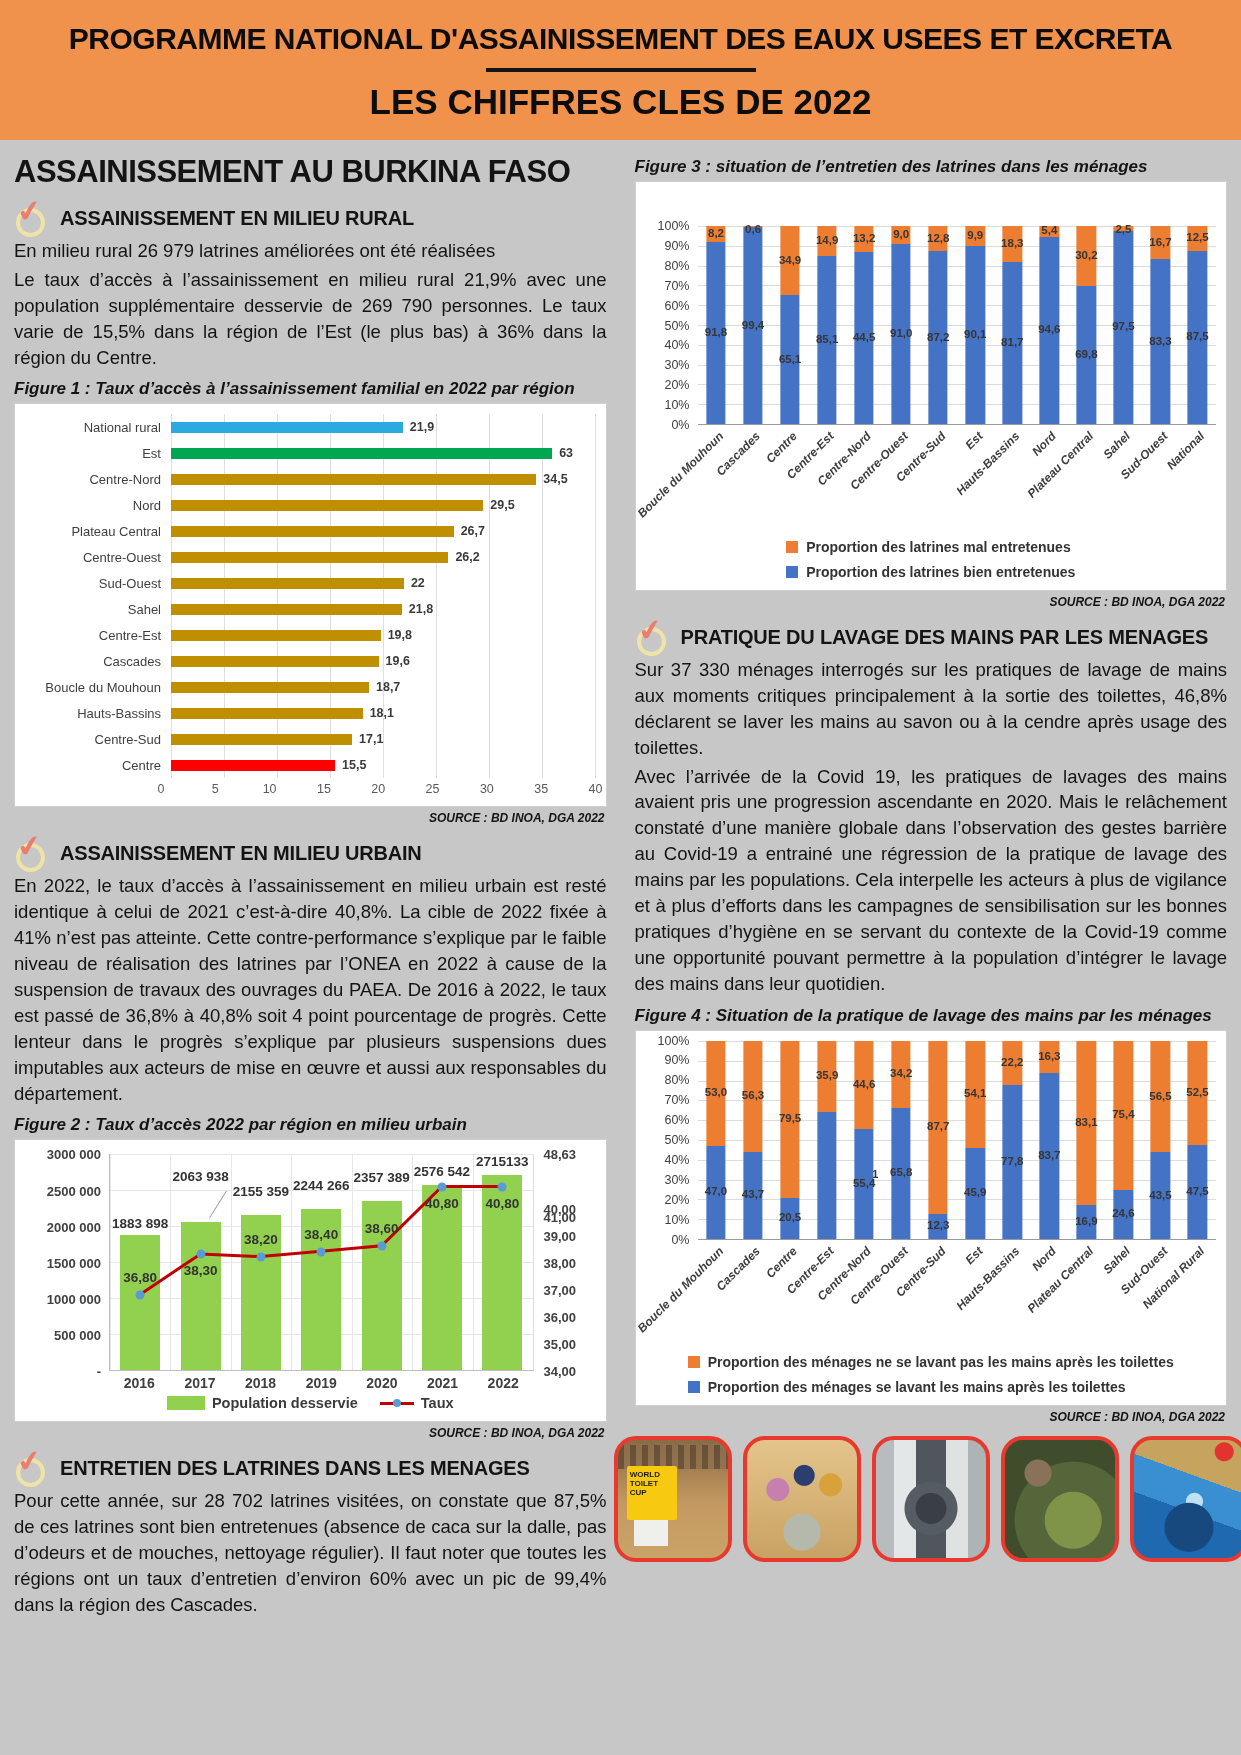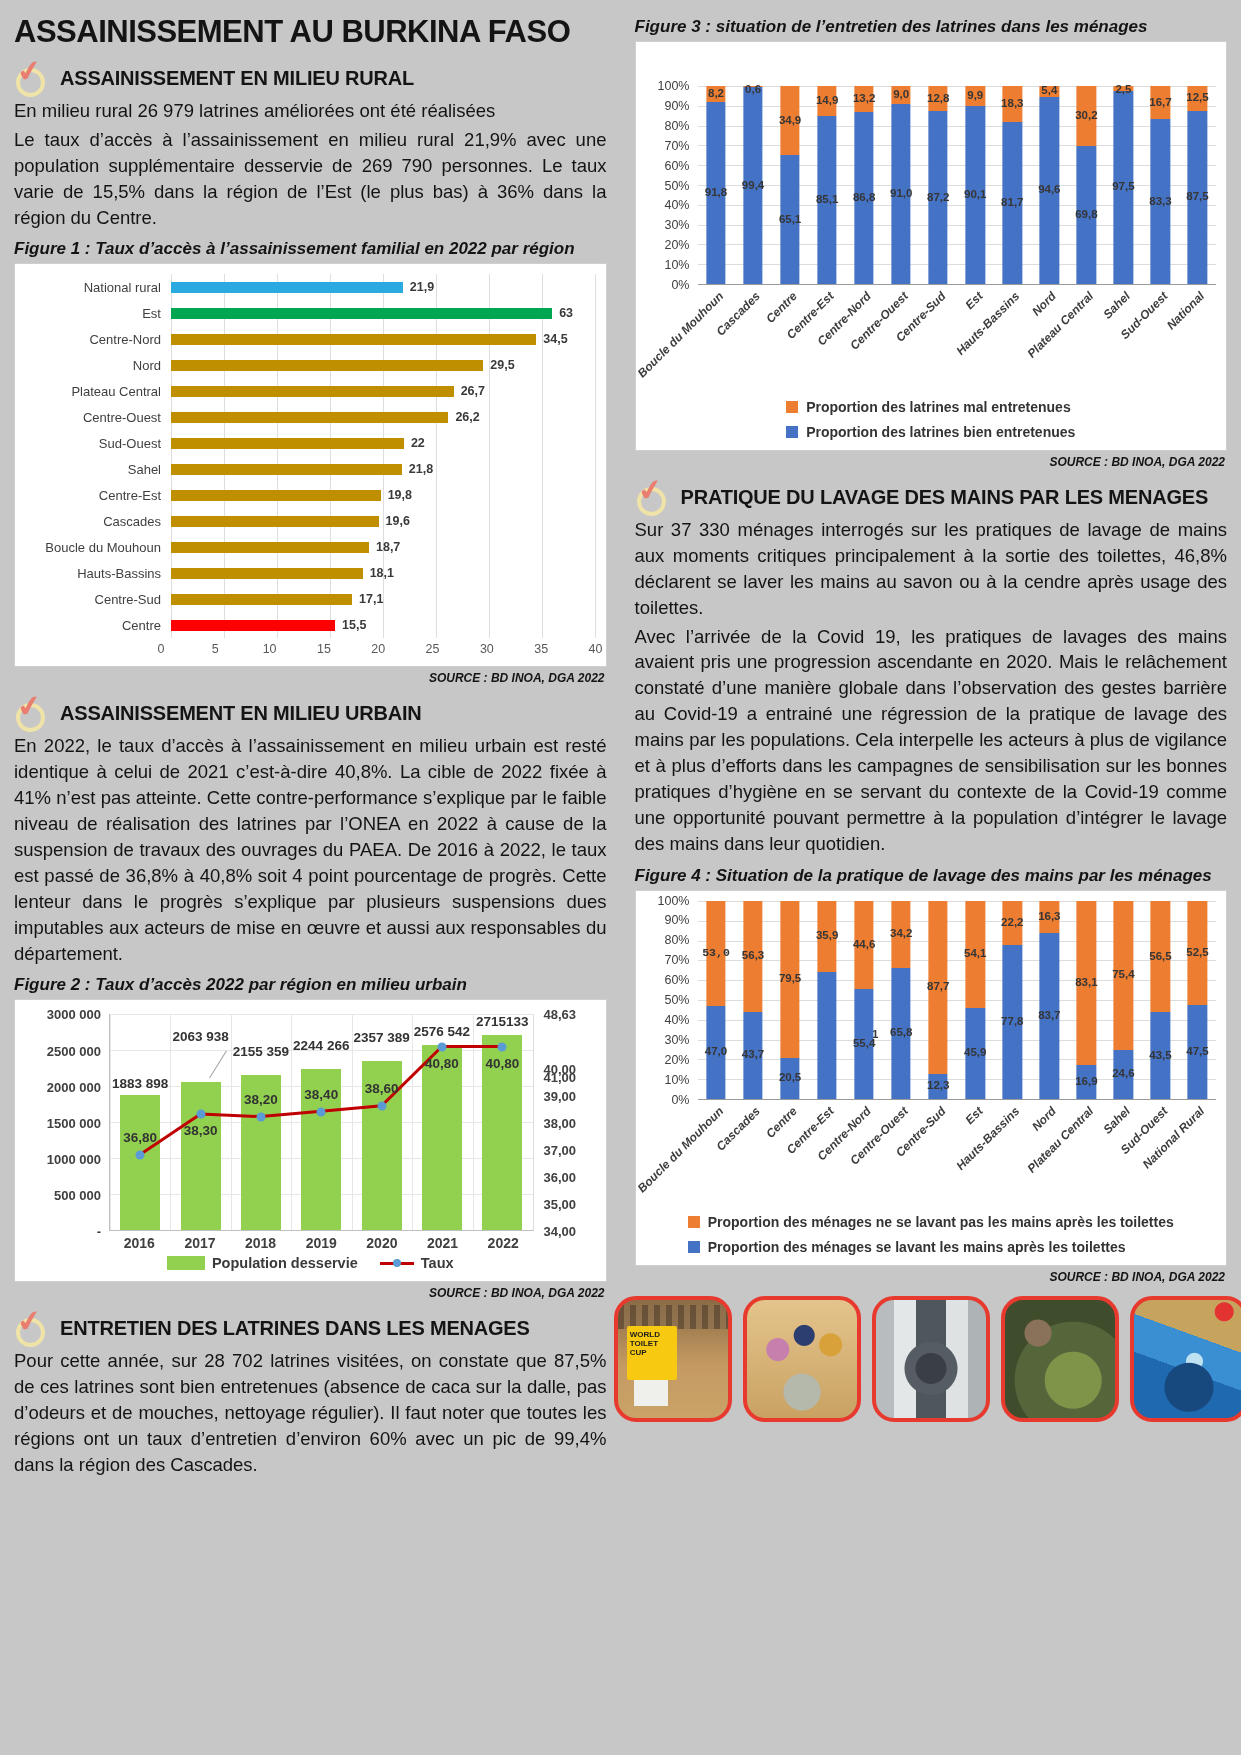--- a/index.html
+++ b/index.html
@@ -104,20 +104,25 @@
     radial-gradient(circle at 82% 10%,#e23330 0 9px,transparent 10px),
     radial-gradient(circle at 50% 74%,#17497f 0 24px,transparent 25px),
     radial-gradient(circle at 55% 52%,#bfe2f2 0 8px,transparent 9px),
     linear-gradient(200deg,#c7a45e 0 34%,#3a8fd2 34% 58%,#1e69b0 58% 100%);}
 </style>
 </head>
 <body>
 
 <div class="page">
 
+  <header class="header">
+    <div class="h-title1">PROGRAMME NATIONAL D'ASSAINISSEMENT DES EAUX USEES ET EXCRETA</div>
+    <div class="h-divider"></div>
+    <div class="h-title2">LES CHIFFRES CLES DE 2022</div>
+  </header>
 
   <div class="columns">
 
     <div class="col">
       <div class="main-title">ASSAINISSEMENT AU BURKINA FASO</div>
 
       <div class="section-head">
         <span class="check">
             <span class="ring"></span>
             <span class="mark">✔</span>
@@ -390,21 +395,21 @@
                   <div class="st-seg" style="bottom: 0px; height: 85.1%; background: rgb(68, 114, 196);"></div>
                   <div class="st-seg" style="bottom: 85.1%; height: 14.9%; background: rgb(237, 125, 49);"></div>
                 </div>
                 <span class="st-lab" style="left: 25%; top: calc(7.45% - 7px);">14,9</span>
                 <span class="st-lab" style="left: 25%; top: calc(57.45% - 7px);">85,1</span>
                 <div class="st-col" style="left: 32.1429%; width: 3.71429%;">
                   <div class="st-seg" style="bottom: 0px; height: 86.8%; background: rgb(68, 114, 196);"></div>
                   <div class="st-seg" style="bottom: 86.8%; height: 13.2%; background: rgb(237, 125, 49);"></div>
                 </div>
                 <span class="st-lab" style="left: 32.1429%; top: calc(6.6% - 7px); text-align: center;">13,2</span>
-                <span class="st-lab" style="left: 32.1429%; top: calc(56.6% - 7px);">86,8</span>
+                <span class="st-lab" style="left: 32.1429%; top: calc(56.6% - 7px);">44,5</span>
                 <div class="st-col" style="left: 39.2857%; width: 3.71429%;">
                   <div class="st-seg" style="bottom: 0px; height: 91%; background: rgb(68, 114, 196);"></div>
                   <div class="st-seg" style="bottom: 91%; height: 9%; background: rgb(237, 125, 49);"></div>
                 </div>
                 <span class="st-lab" style="left: 39.2857%; top: calc(4.5% - 7px);">9,0</span>
                 <span class="st-lab" style="left: 39.2857%; top: calc(54.5% - 7px);">91,0</span>
                 <div class="st-col" style="left: 46.4286%; width: 3.71429%;">
                   <div class="st-seg" style="bottom: 0px; height: 87.2%; background: rgb(68, 114, 196);"></div>
                   <div class="st-seg" style="bottom: 87.2%; height: 12.8%; background: rgb(237, 125, 49);"></div>
                 </div>
@@ -509,21 +514,21 @@
                 <span style="top: 70%;">30%</span>
                 <span style="top: 80%;">20%</span>
                 <span style="top: 90%;">10%</span>
                 <span style="top: 100%;">0%</span>
               </div>
               <div class="st-plot">
                 <div class="st-col" style="left: 3.57143%; width: 3.71429%;">
                   <div class="st-seg" style="bottom: 0px; height: 47%; background: rgb(68, 114, 196);"></div>
                   <div class="st-seg" style="bottom: 47%; height: 53%; background: rgb(237, 125, 49);"></div>
                 </div>
-                <span class="st-lab" style="left: 3.57143%; top: calc(26.5% - 7px); font-family: Liberation Mono, monospace;">53,0</span>
+                <span class="st-lab" style="left: 3.57143%; top: calc(26.5% - 7px);">53,0</span>
                 <span class="st-lab" style="left: 3.57143%; top: calc(76.5% - 7px);">47,0</span>
                 <div class="st-col" style="left: 10.7143%; width: 3.71429%;">
                   <div class="st-seg" style="bottom: 0px; height: 43.7%; background: rgb(68, 114, 196);"></div>
                   <div class="st-seg" style="bottom: 43.7%; height: 56.3%; background: rgb(237, 125, 49);"></div>
                 </div>
                 <span class="st-lab" style="left: 10.7143%; top: calc(28.15% - 7px);">56,3</span>
                 <span class="st-lab" style="left: 10.7143%; top: calc(78.15% - 7px);">43,7</span>
                 <div class="st-col" style="left: 17.8571%; width: 3.71429%;">
                   <div class="st-seg" style="bottom: 0px; height: 20.5%; background: rgb(68, 114, 196);"></div>
                   <div class="st-seg" style="bottom: 20.5%; height: 79.5%; background: rgb(237, 125, 49);"></div>

